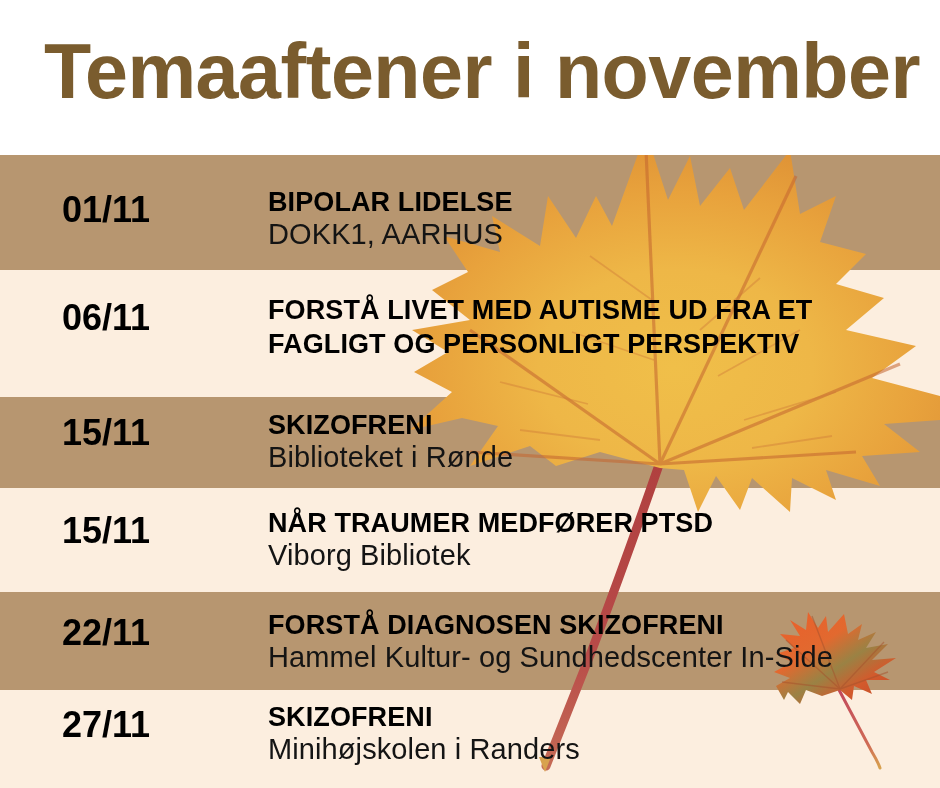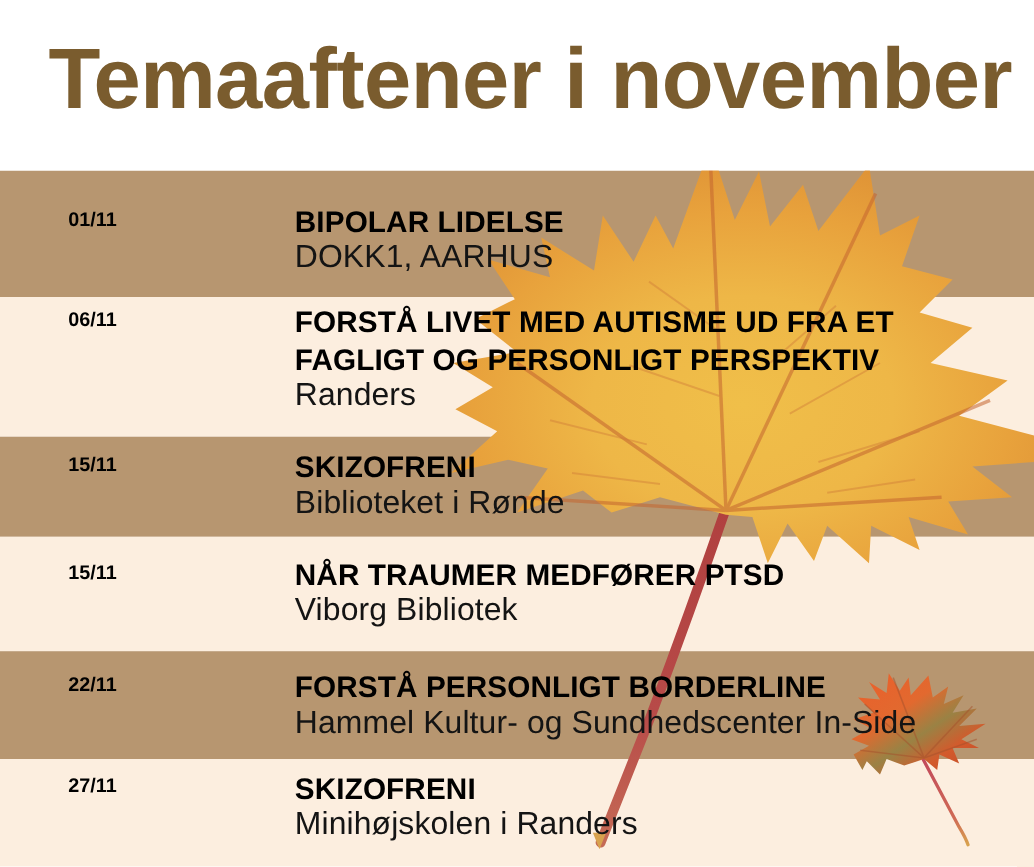--- a/index.html
+++ b/index.html
@@ -84,21 +84,21 @@
   .row {
     position: absolute;
     left: 0;
     width: 940px;
     display: block;
   }
   .row-date {
     position: absolute;
     left: 62px;
     font-family: "Liberation Sans Narrow", "Liberation Sans", sans-serif;
-    font-size: 18px;
+    font-size: 36px;
     font-weight: 700;
     color: #000000;
     letter-spacing: 0px;
     white-space: nowrap;
   }
   .row-body {
     position: absolute;
     left: 224px;
     right: 10px;
     margin-left: 44px;
@@ -227,26 +227,25 @@
   <div class="rows">
 
     <div class="row" style="top:155px;height:115px;">
       <div class="row-date" style="top:34px;">01/11</div>
       <div class="row-body" style="top:30px;">
         <div class="row-title">BIPOLAR LIDELSE</div>
         <div class="row-venue">DOKK1, AARHUS</div>
       </div>
     </div>
 
-    <div class="row" style="top:263px;height:127px;">
+    <div class="row" style="top:280px;height:127px;">
       <div class="row-date" style="top:17px;">06/11</div>
       <div class="row-body" style="top:13px;">
         <div class="row-title">FORSTÅ LIVET MED AUTISME UD FRA ET
 FAGLIGT OG PERSONLIGT PERSPEKTIV</div>
-        <div class="row-venue">Randers</div>
       </div>
     </div>
 
     <div class="row" style="top:397px;height:91px;">
       <div class="row-date" style="top:15px;">15/11</div>
       <div class="row-body" style="top:11px;">
         <div class="row-title">SKIZOFRENI</div>
         <div class="row-venue">Biblioteket i Rønde</div>
       </div>
     </div>
@@ -255,21 +254,21 @@
       <div class="row-date" style="top:22px;">15/11</div>
       <div class="row-body" style="top:18px;">
         <div class="row-title">NÅR TRAUMER MEDFØRER PTSD</div>
         <div class="row-venue">Viborg Bibliotek</div>
       </div>
     </div>
 
     <div class="row" style="top:592px;height:98px;">
       <div class="row-date" style="top:20px;text-align:center;">22/11</div>
       <div class="row-body" style="top:16px;">
-        <div class="row-title">FORSTÅ PERSONLIGT BORDERLINE</div>
+        <div class="row-title">FORSTÅ DIAGNOSEN SKIZOFRENI</div>
         <div class="row-venue">Hammel Kultur- og Sundhedscenter In-Side</div>
       </div>
     </div>
 
     <div class="row" style="top:690px;height:98px;">
       <div class="row-date" style="top:14px;">27/11</div>
       <div class="row-body" style="top:10px;">
         <div class="row-title">SKIZOFRENI</div>
         <div class="row-venue">Minihøjskolen i Randers</div>
       </div>

